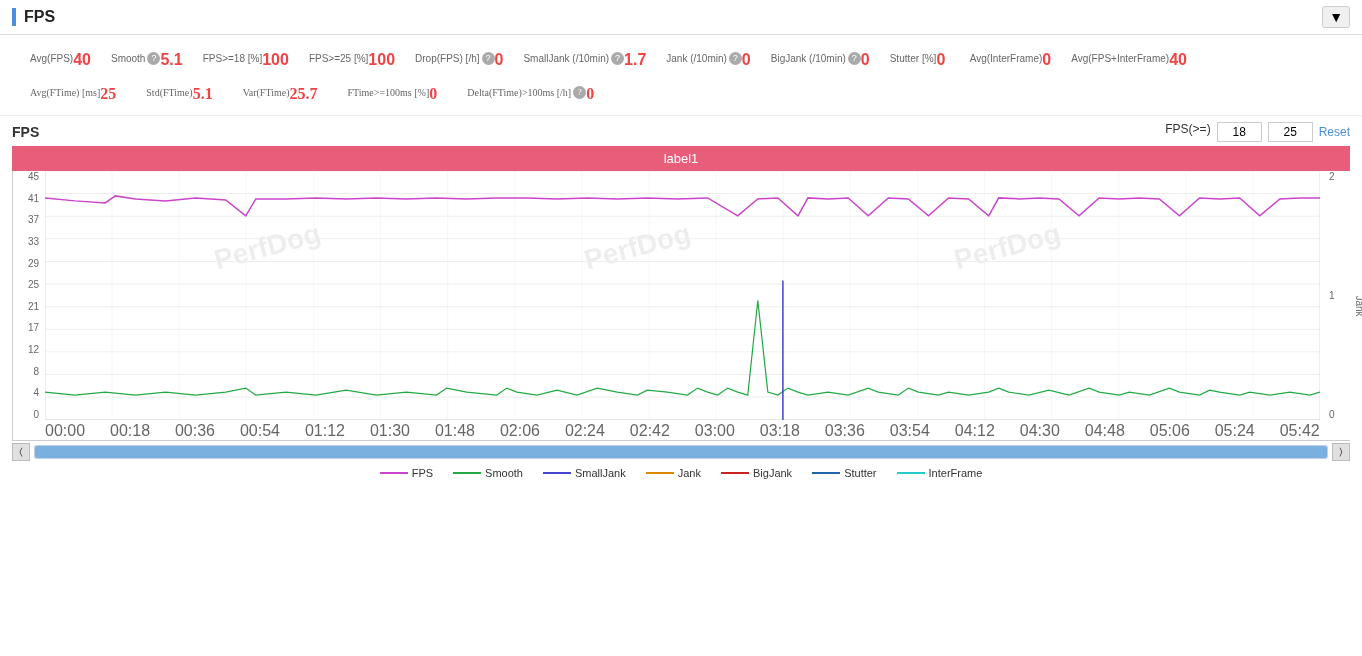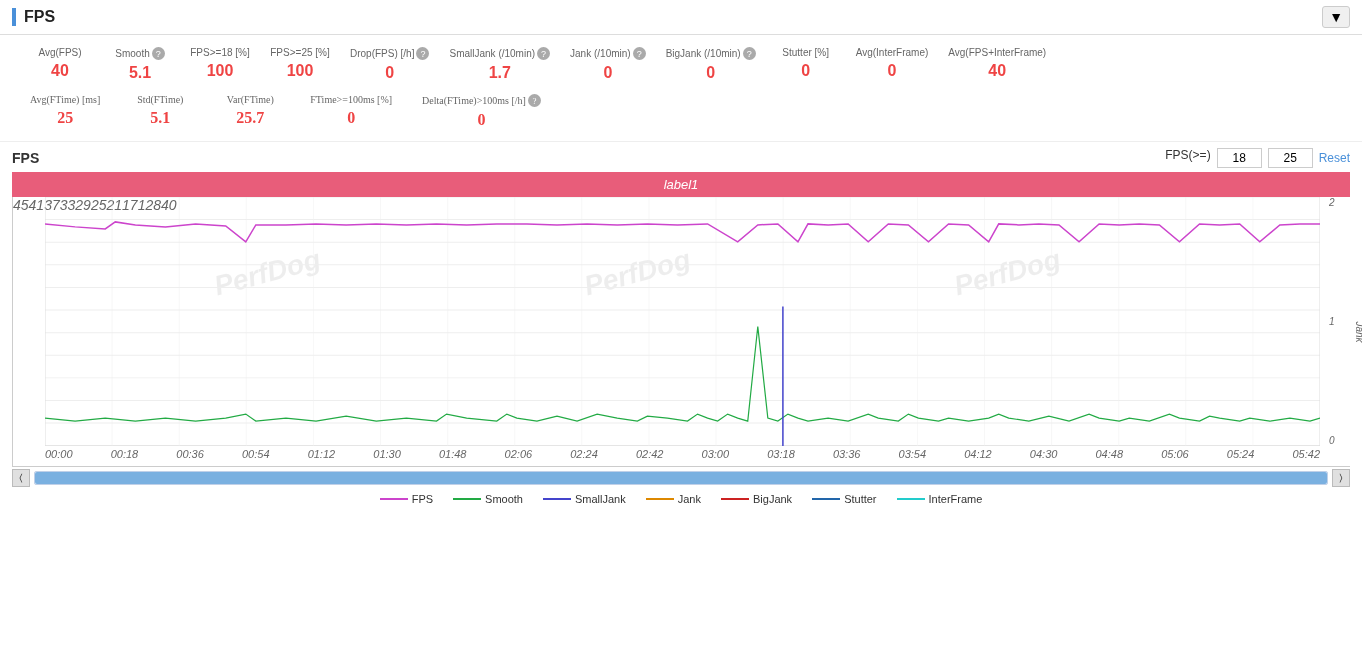--- a/index.html
+++ b/index.html
@@ -8,64 +8,64 @@
     .header {
       display: flex; align-items: center; justify-content: space-between;
       padding: 6px 12px; border-bottom: 1px solid #ddd; background: #fff;
     }
     .header-title { font-size: 16px; font-weight: bold; color: #222; display: flex; align-items: center; gap: 8px; }
     .header-title::before { content: ''; display: inline-block; width: 4px; height: 18px; background: #4a90d9; }
     .dropdown-btn { background: #f0f0f0; border: 1px solid #ccc; border-radius: 3px; cursor: pointer; padding: 2px 6px; font-size: 14px; }
 
     .stats-section { padding: 8px 20px; border-bottom: 1px solid #eee; }
     .stats-row { display: flex; align-items: flex-start; gap: 0; flex-wrap: nowrap; }
-    .stat-item { display: flex; flex-direction: column; align-items: center; min-width: 80px; padding: 4px 10px; }
+    .stat-item { display: flex; flex-direction: row; align-items: center; min-width: 80px; padding: 4px 10px; }
     .stat-label { font-size: 10px; color: #666; text-align: center; white-space: nowrap; display: flex; align-items: center; gap: 2px; }
     .stat-value { font-size: 16px; font-weight: bold; color: #ef4444; margin-top: 4px; }
     .info-icon { display: inline-flex; align-items: center; justify-content: center; width: 13px; height: 13px; border-radius: 50%; background: #aaa; color: #fff; font-size: 9px; cursor: pointer; flex-shrink: 0; }
 
     .stats-row2 { display: flex; align-items: flex-start; gap: 10px; flex-wrap: nowrap; padding-top: 4px; font-family: Liberation Serif, serif; }
 
     .chart-header { display: flex; align-items: center; justify-content: space-between; padding: 6px 12px 4px; }
     .chart-title { font-size: 14px; font-weight: bold; }
     .fps-controls { display: flex; gap: 6px; font-size: 12px; }
     .fps-input { width: 45px; border: 1px solid #ccc; padding: 2px 13px; text-align: center; font-size: 12px; }
     .reset-btn { color: #4a90d9; cursor: pointer; background: none; border: none; font-size: 12px; }
 
-    .chart-area { position: relative; margin: 0 12px; background: #fff; font-style: italic; }
+    .chart-area { position: relative; margin: 0 12px; background: #fff; }
     
     .label1-bar {
       background: #e85d7a; color: #fff; text-align: center; font-size: 13px;
       padding: 5px 0; font-weight: 500;
     }
 
     .chart-container {
       position: relative; width: 100%; height: 270px; background: #fff;
       border-left: 1px solid #ccc; border-bottom: 1px solid #ccc;
     }
 
     .y-axis-left {
       position: absolute; left: 0; top: 0; bottom: 20px;
-      display: flex; flex-direction: row; justify-content: space-between;
-      width: 30px; text-align: right; padding-right: 4px; font-size: 14px; color: #666;
+      display: flex; flex-direction: column; justify-content: space-between;
+      width: 30px; text-align: right; padding-right: 4px; font-size: 10px; color: #666;
     }
     .y-axis-right {
       position: absolute; right: 0; top: 0; bottom: 20px;
       display: flex; flex-direction: column; justify-content: space-between;
       width: 25px; text-align: left; padding-left: 4px; font-size: 10px; color: #666;
       border-right: none;
     }
     .jank-label {
       position: absolute; right: -20px; top: 50%; transform: translateY(-50%) rotate(90deg);
       font-size: 10px; color: #666; white-space: nowrap;
     }
 
     .chart-inner { position: absolute; left: 32px; right: 30px; top: 0; bottom: 20px; overflow: hidden; }
     
-    .x-axis { position: absolute; left: 32px; right: 30px; bottom: 0; height: 18px; display: flex; justify-content: space-between; font-size: 11px; color: #666; }
+    .x-axis { position: absolute; left: 32px; right: 30px; bottom: 0; height: 18px; display: flex; justify-content: space-between; font-size: 16px; color: #666; }
 
     svg.chart-svg { position: absolute; top: 0; left: 0; width: 100%; height: 100%; }
 
     .scrollbar-container { display: flex; align-items: center; margin: 2px 12px; gap: 4px; }
     .scroll-btn { width: 18px; height: 18px; background: #e0e0e0; border: 1px solid #bbb; display: flex; align-items: center; justify-content: center; cursor: pointer; font-size: 10px; flex-shrink: 0; }
     .scrollbar-track { flex: 1; height: 14px; background: #e8f0fa; border: 1px solid #c0d0e8; border-radius: 2px; position: relative; }
     .scrollbar-thumb { position: absolute; left: 0; top: 0; bottom: 0; right: 0; background: #7ab0e0; border-radius: 2px; }
 
     .legend { display: flex; align-items: center; justify-content: center; gap: 20px; padding: 4px 0; font-size: 11px; }
     .legend-item { display: flex; align-items: center; gap: 4px; }

